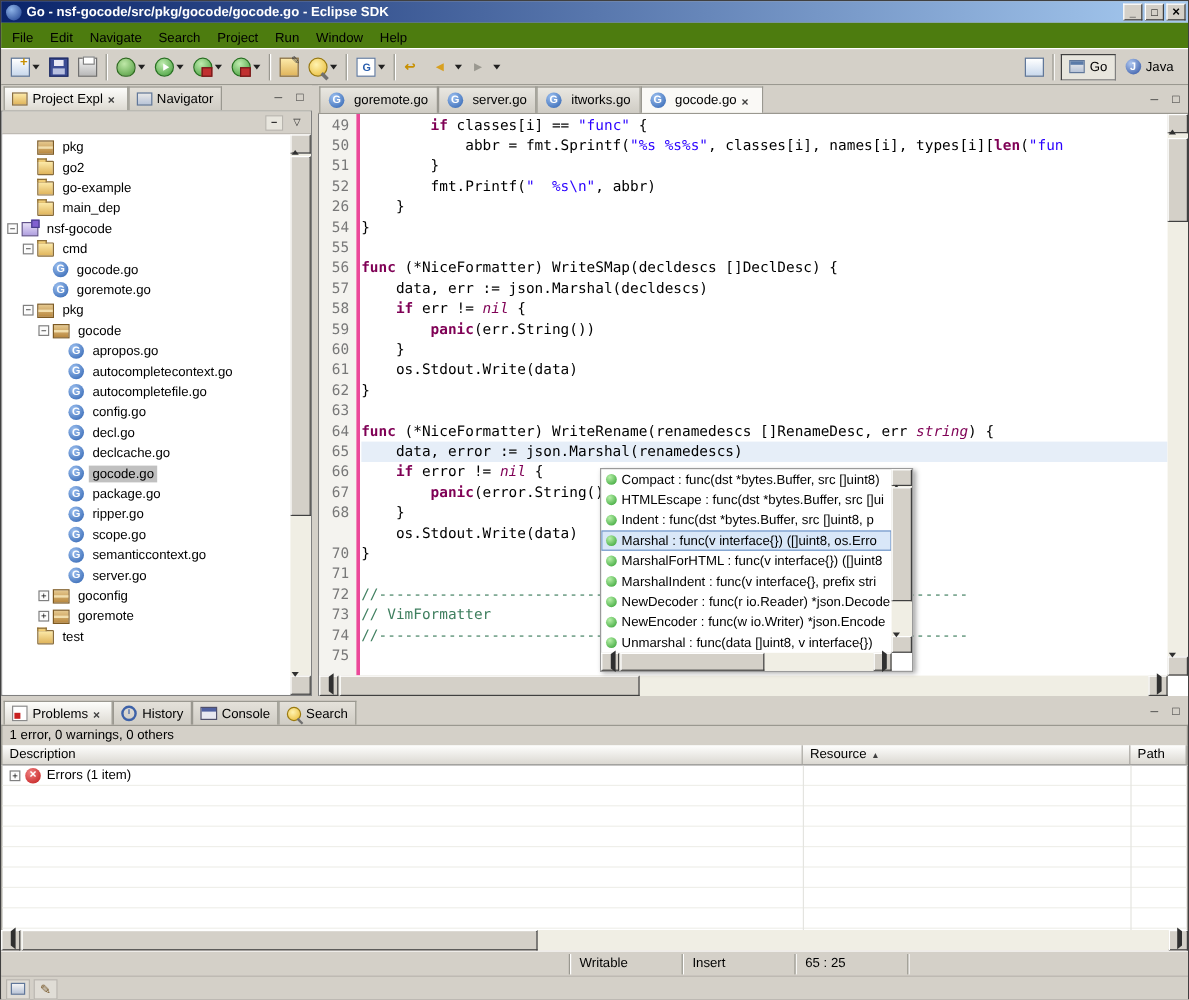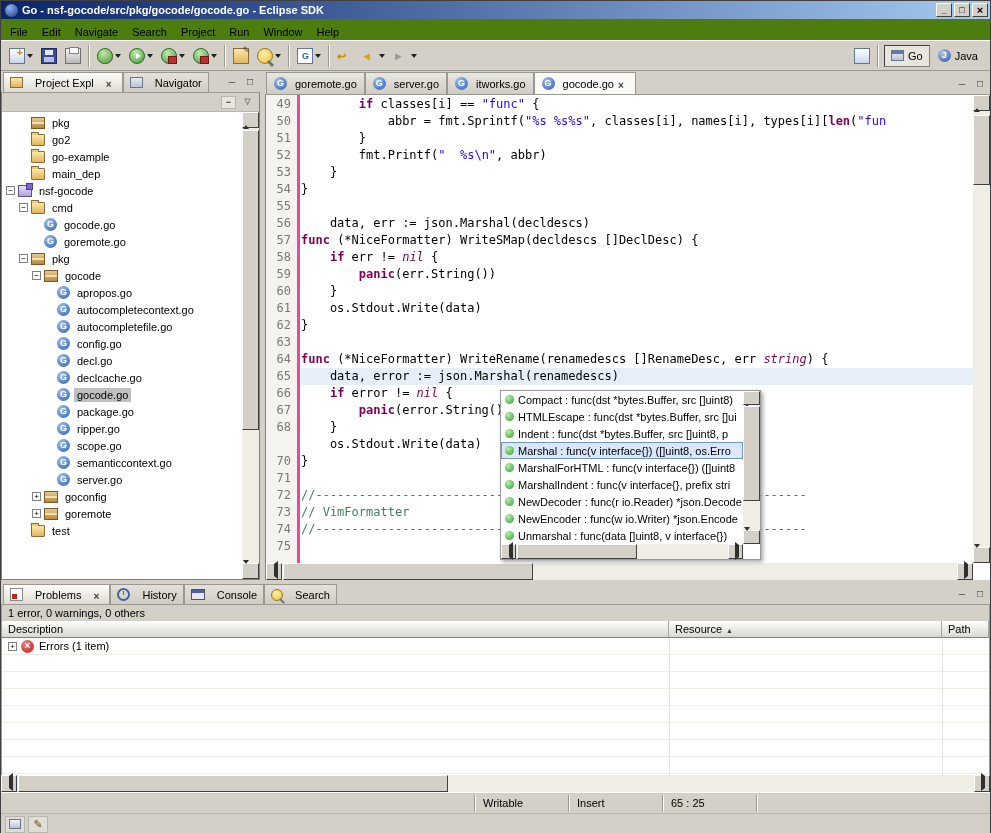--- a/index.html
+++ b/index.html
@@ -56,21 +56,21 @@
   .ic-java{width:13px;height:13px;border-radius:50%;background:radial-gradient(circle at 35% 30%,#B0C8F0,#2B4FA0)}
   .ic-java::before{content:'J';color:#fff;font:bold 9px/13px "Liberation Sans",sans-serif;display:block;text-align:center}
 
   
   .main{flex:none;height:509px;display:flex;position:relative}
   .sash{width:5px;flex:none}
 
   
   .vtabs{height:21px;flex:none;display:flex;align-items:flex-end;background:#D4D0C8;padding-left:2px}
   .tabs-list{display:flex;align-items:flex-end;height:21px}
-  .vtab{height:20px;display:flex;align-items:center;gap:12px;padding:0 6px;border:1px solid #9A9890;border-bottom:none;background:linear-gradient(#E4E1DA,#CFCCC4);white-space:nowrap}
+  .vtab{height:20px;display:flex;align-items:center;gap:4px;padding:0 6px;border:1px solid #9A9890;border-bottom:none;background:linear-gradient(#E4E1DA,#CFCCC4);white-space:nowrap}
   .vtab.active{background:linear-gradient(#FDFDFB,#DDDAD2);font-weight:normal}
   .tclose{width:10px;height:10px}
   .tclose::before{content:'\00D7';font:bold 10px/9px "Liberation Sans",sans-serif;color:#404040}
   .mmbtn{width:16px;height:14px;margin:0 2px 3px 0;text-align:center;color:#303030}
   .mmbtn::before{content:'\2500';font:bold 9px/12px "Liberation Sans",sans-serif}
   .mmbtn.max::before{content:'\25A1';font-size:10px}
 
   
   .left-panel{width:259px;flex:none;display:flex;flex-direction:column}
   .view-body{flex:1;border:1px solid #808080;border-top:1px solid #9A9890;display:flex;flex-direction:column;background:#fff;min-height:0}
@@ -466,21 +466,21 @@
         <span class="fill"></span>
         <span class="mmbtn"></span>
         <span class="mmbtn max"></span>
       </div>
       <div class="editor-body">
         <div class="gutter" id="gutter">
             <div class="gut-line" style="height: 17px;">49</div>
             <div class="gut-line" style="height: 17px;">50</div>
             <div class="gut-line" style="height: 17px;">51</div>
             <div class="gut-line" style="height: 17px;">52</div>
-            <div class="gut-line" style="height: 17px;">53</div>
+            <div class="gut-line" style="height: 17px;">26</div>
             <div class="gut-line" style="height: 17px;">54</div>
             <div class="gut-line" style="height: 17px;">55</div>
             <div class="gut-line" style="height: 17px;">56</div>
             <div class="gut-line" style="height: 17px;">57</div>
             <div class="gut-line" style="height: 17px;">58</div>
             <div class="gut-line" style="height: 17px;">59</div>
             <div class="gut-line" style="height: 17px;">60</div>
             <div class="gut-line" style="height: 17px;">61</div>
             <div class="gut-line" style="height: 17px;">62</div>
             <div class="gut-line" style="height: 17px;">63</div>
@@ -498,22 +498,22 @@
             <div class="gut-line" style="height: 17px;">75</div>
           </div>
         <div class="code" id="code">
             <div class="code-line"><span class="t-p">        </span><span class="t-k">if</span><span class="t-p"> classes[i] == </span><span class="t-s">"func"</span><span class="t-p"> {</span></div>
             <div class="code-line"><span class="t-p">            abbr = fmt.Sprintf(</span><span class="t-s">"%s %s%s"</span><span class="t-p">, classes[i], names[i], types[i][</span><span class="t-k">len</span><span class="t-p">(</span><span class="t-s">"fun</span></div>
             <div class="code-line"><span class="t-p">        }</span></div>
             <div class="code-line"><span class="t-p">        fmt.Printf(</span><span class="t-s">"  %s\n"</span><span class="t-p">, abbr)</span></div>
             <div class="code-line"><span class="t-p">    }</span></div>
             <div class="code-line"><span class="t-p">}</span></div>
             <div class="code-line"></div>
+            <div class="code-line"><span class="t-k">func</span><span class="t-p"> (*NiceFormatter) WriteSMap(decldescs []DeclDesc) {</span></div>
             <div class="code-line"><span class="t-p">    data, err := json.Marshal(decldescs)</span></div>
-            <div class="code-line"><span class="t-k">func</span><span class="t-p"> (*NiceFormatter) WriteSMap(decldescs []DeclDesc) {</span></div>
             <div class="code-line"><span class="t-p">    </span><span class="t-k">if</span><span class="t-p"> err != </span><span class="t-i">nil</span><span class="t-p"> {</span></div>
             <div class="code-line"><span class="t-p">        </span><span class="t-k">panic</span><span class="t-p">(err.String())</span></div>
             <div class="code-line"><span class="t-p">    }</span></div>
             <div class="code-line"><span class="t-p">    os.Stdout.Write(data)</span></div>
             <div class="code-line"><span class="t-p">}</span></div>
             <div class="code-line"></div>
             <div class="code-line"><span class="t-k">func</span><span class="t-p"> (*NiceFormatter) WriteRename(renamedescs []RenameDesc, err </span><span class="t-i">string</span><span class="t-p">) {</span></div>
             <div class="code-line current"><span class="t-p">    data, error := json.Marshal(renamedescs)</span></div>
             <div class="code-line"><span class="t-p">    </span><span class="t-k">if</span><span class="t-p"> error != </span><span class="t-i">nil</span><span class="t-p"> {</span></div>
             <div class="code-line"><span class="t-p">        </span><span class="t-k">panic</span><span class="t-p">(error.String())</span></div>

